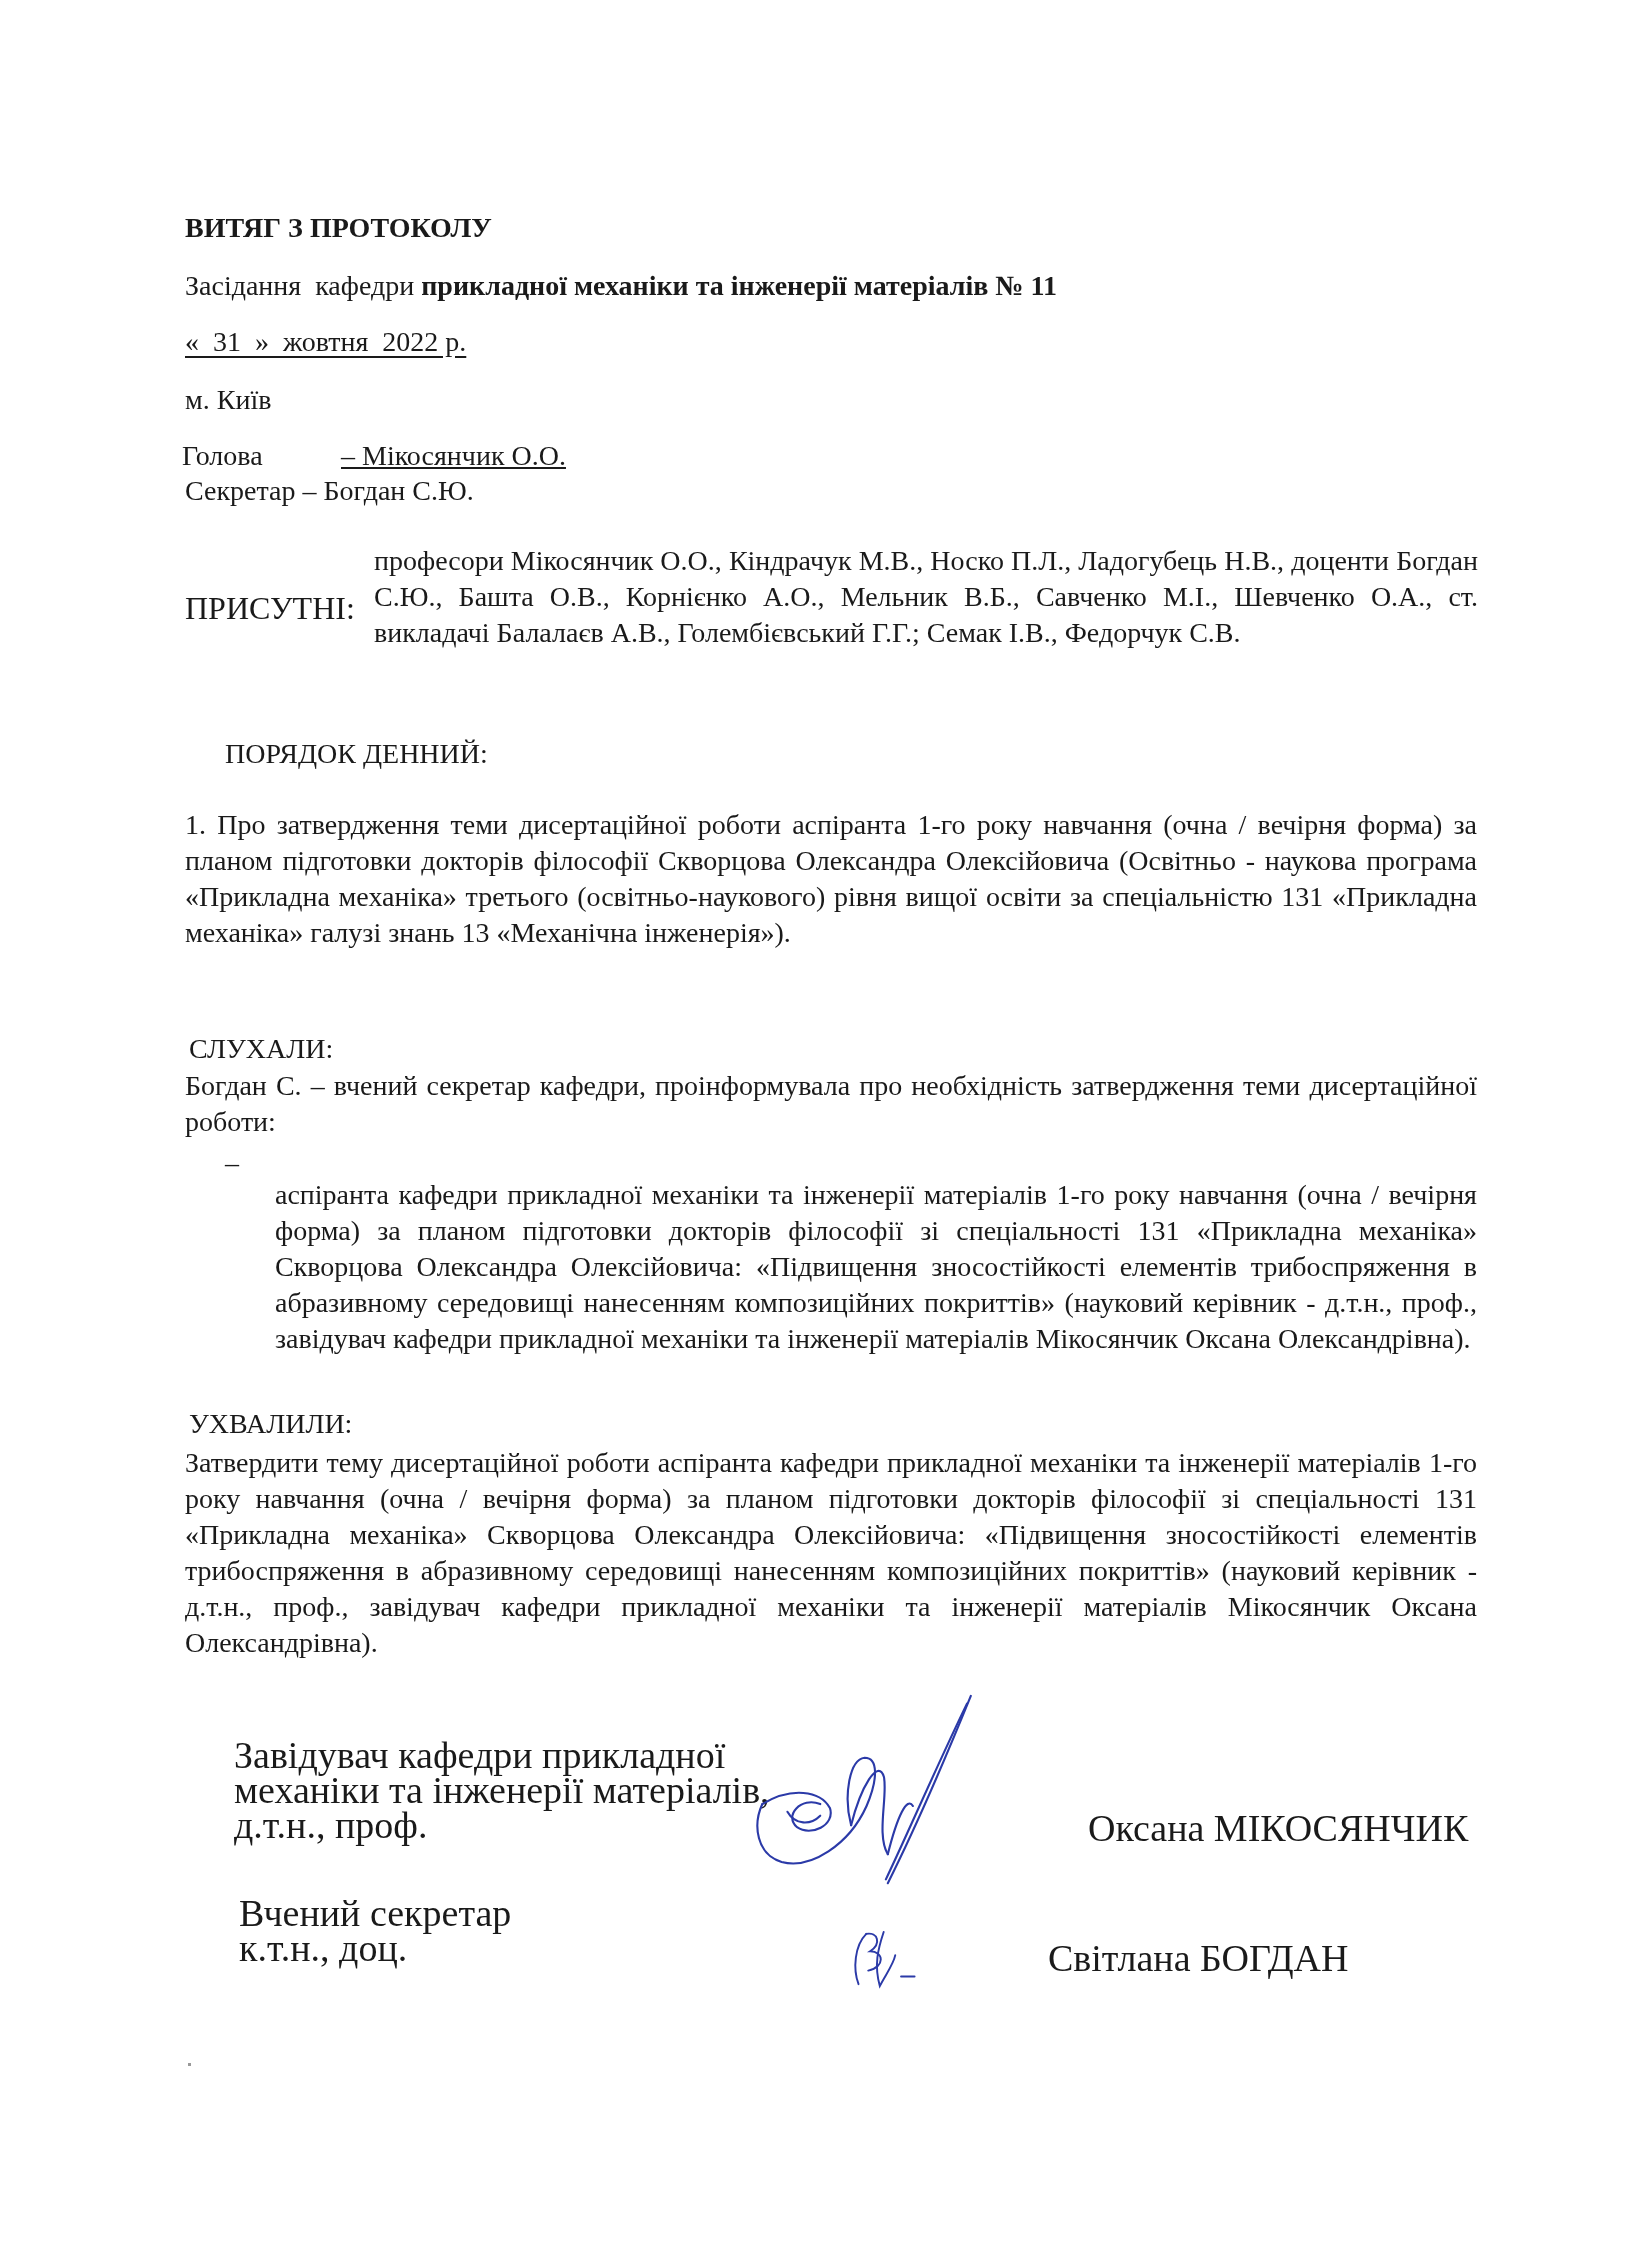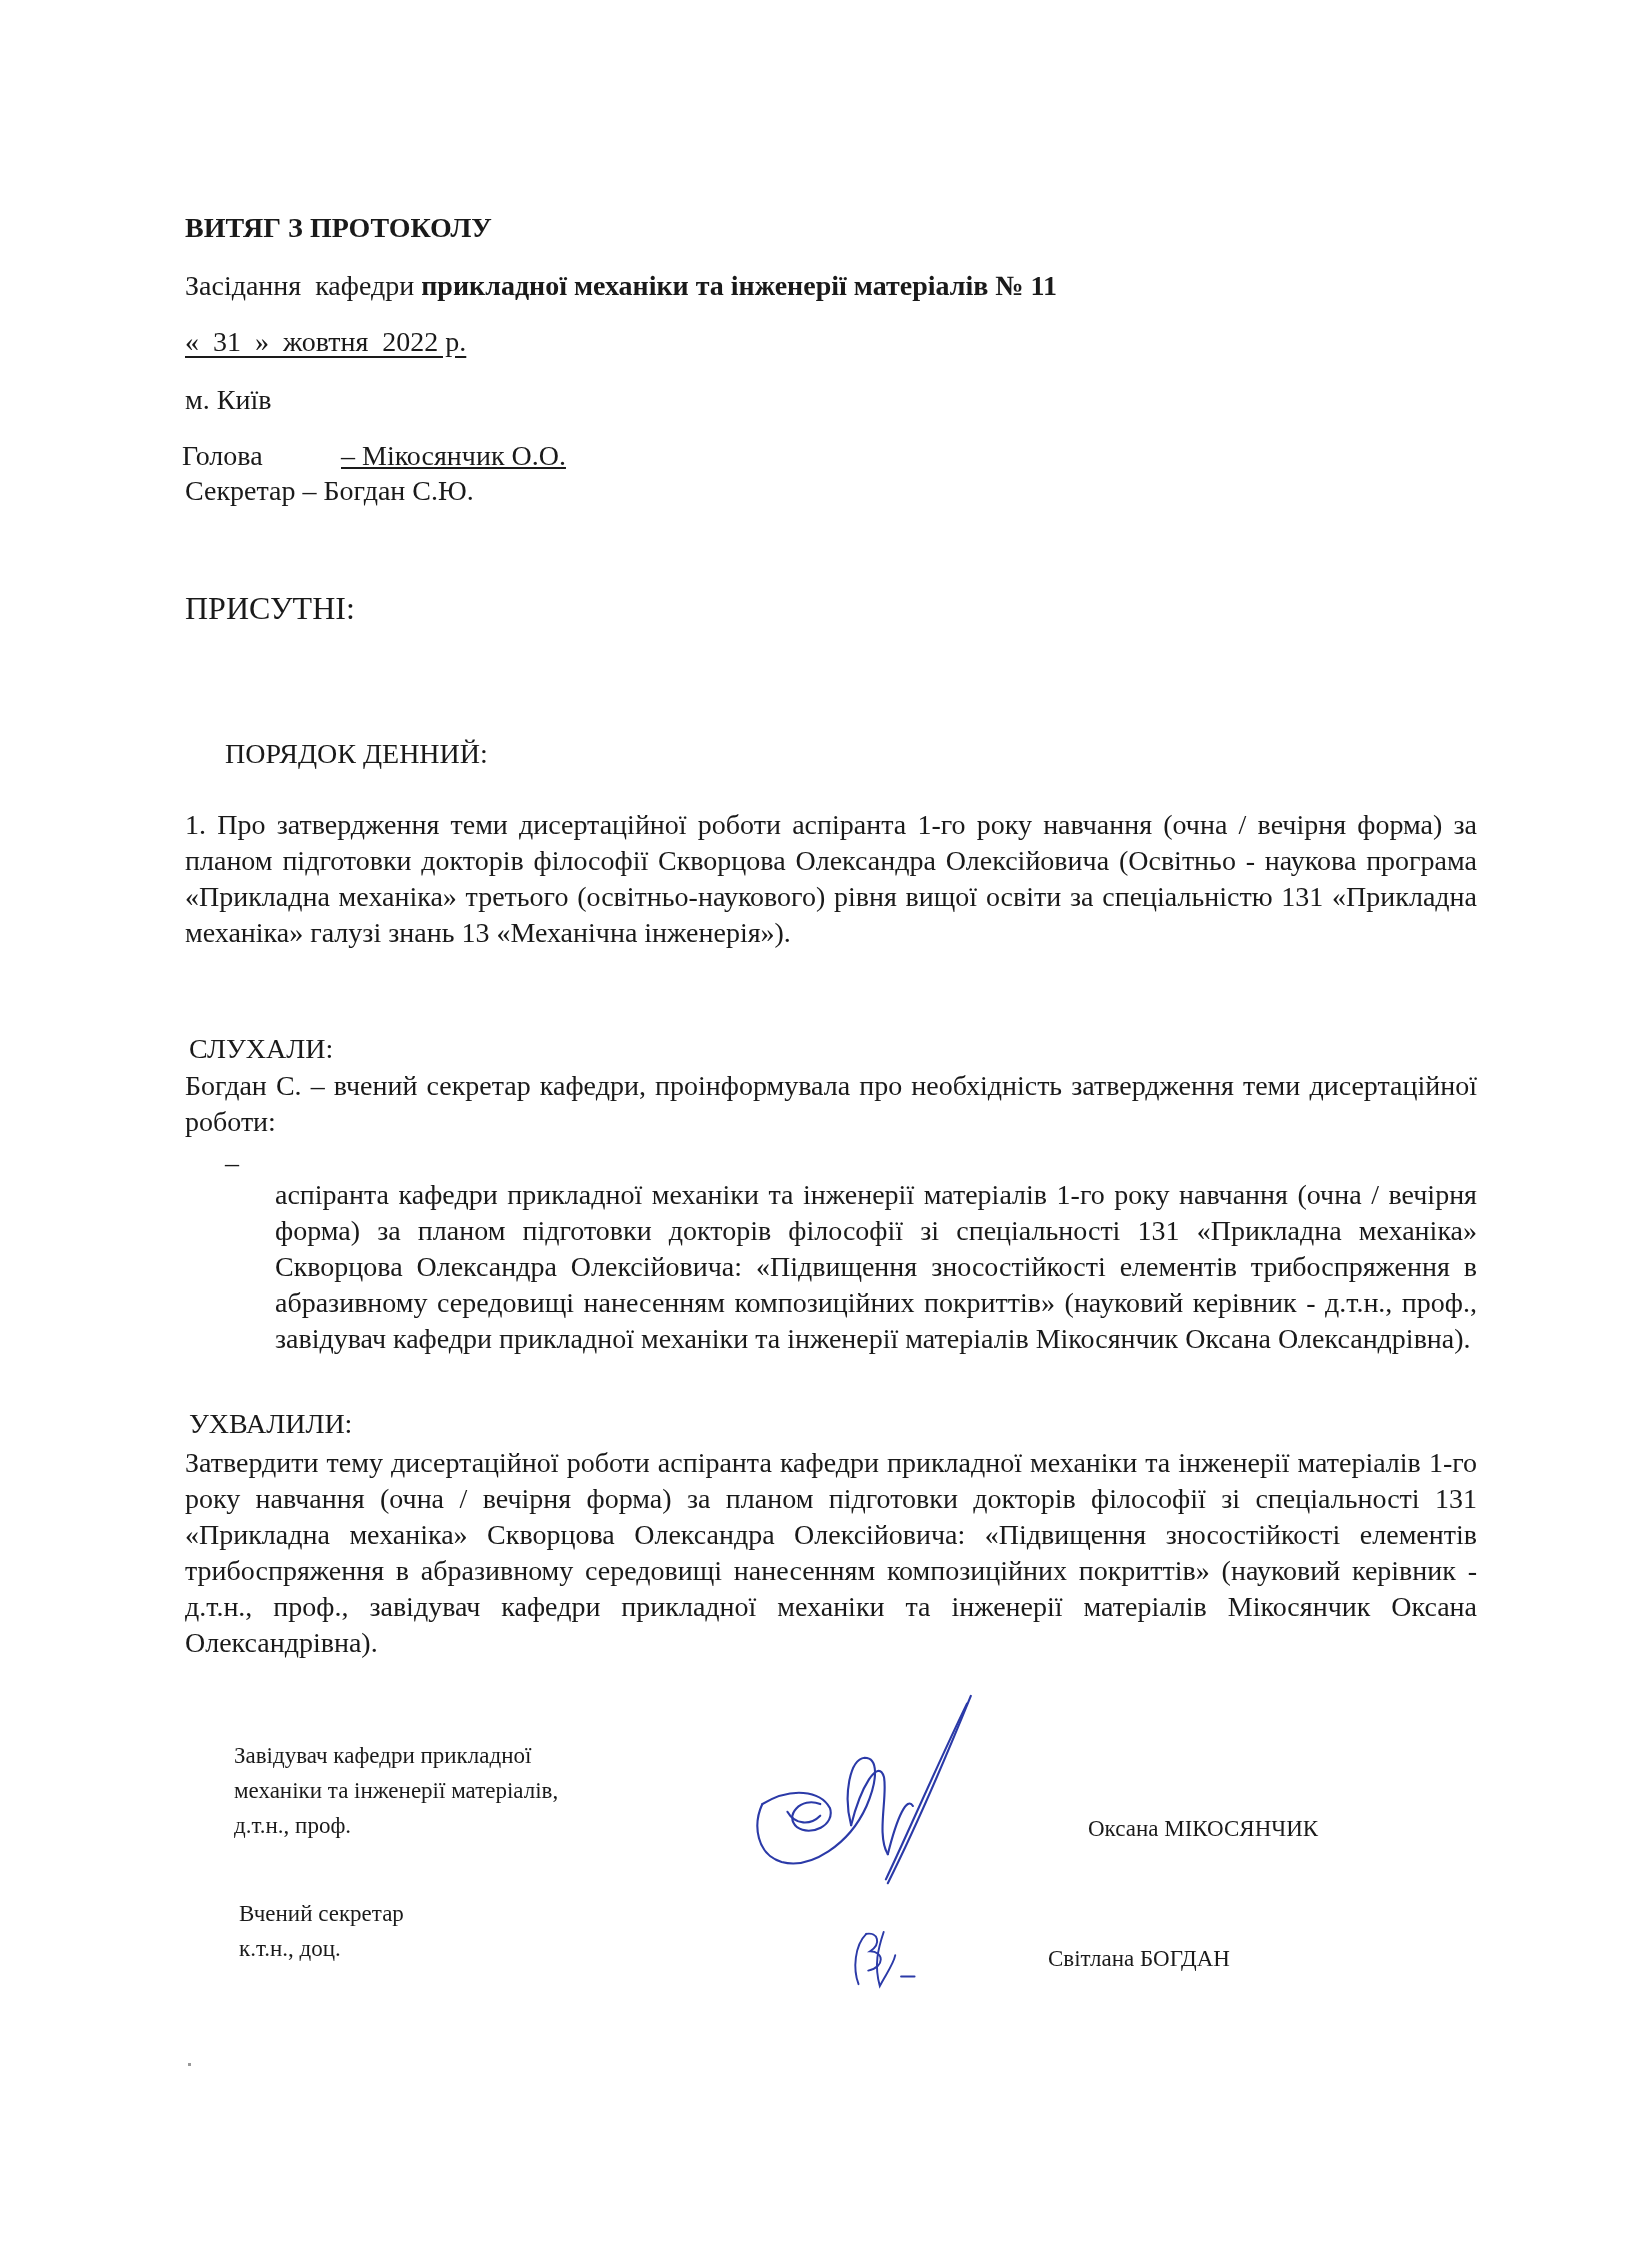--- a/index.html
+++ b/index.html
@@ -16,21 +16,21 @@
       text-align: justify; text-align-last: left;
     }
     .date { text-decoration: underline; text-underline-offset: 4.8px; }
     .attendees-label { position: absolute; left: 185px; top: 543px; font-size: 32px; line-height: 35px; margin-top: 48px; }
     .attendees-text { left: 374px; top: 543px; width: 1104px; }
     .agenda-text { left: 185px; top: 807px; width: 1292px; }
     .heard-head { left: 185px; top: 1033px; width: 1292px; }
     .bullet { position: absolute; left: 225px; top: 1145px; font-size: 28px; line-height: 36px; }
     .bullet-text { left: 275px; top: 1145px; width: 1202px; margin-top: 32px; }
     .resolved-text { left: 185px; top: 1445px; width: 1292px; }
-    .sig-label { position: absolute; font-size: 23px; line-height: 35px; }
+    .sig-label { position: absolute; font-size: 38px; line-height: 35px; }
     .signature { position: absolute; }
   </style>
 </head>
 <body>
 
 <div class="page">
 
 
   <div class="line bold" style="left:185px; top:210px;">ВИТЯГ З ПРОТОКОЛУ</div>
 
@@ -43,20 +43,21 @@
   <div class="line" style="left:185px; top:382px;">м. Київ</div>
 
   <div class="line" style="left:182px; top:438px;text-decoration:underline;">
     <span style="display:inline-block; width:159px;">Голова</span><span>– Мікосянчик О.О.</span>
   </div>
   <div class="line" style="left:185px; top:473px;">
     <span>Секретар</span> <span>– Богдан С.Ю.</span>
   </div>
 
   <div class="attendees-label">ПРИСУТНІ:</div>
+  <div class="just attendees-text">професори Мікосянчик О.О., Кіндрачук М.В., Носко П.Л., Ладогубець Н.В., доценти Богдан С.Ю., Башта О.В., Корнієнко А.О., Мельник В.Б., Савченко М.І., Шевченко О.А., ст. викладачі Балалаєв А.В., Голембієвський Г.Г.; Семак І.В., Федорчук С.В.</div>
 
   <div class="line" style="left:185px; top:736px;margin-left:40px;">ПОРЯДОК ДЕННИЙ:</div>
   <div class="just agenda-text">1. Про затвердження теми дисертаційної роботи аспіранта 1-го року навчання (очна / вечірня форма) за планом підготовки докторів філософії Скворцова Олександра Олексійовича (Освітньо - наукова програма «Прикладна механіка» третього (освітньо-наукового) рівня вищої освіти за спеціальністю 131 «Прикладна механіка» галузі знань 13 «Механічна інженерія»).</div>
 
   <div class="line" style="left:189px; top:1031px;">СЛУХАЛИ:</div>
   <div class="just heard-head" style="top:1068px;">Богдан С. – вчений секретар кафедри, проінформувала про необхідність затвердження теми дисертаційної роботи:</div>
   <div class="bullet">–</div>
   <div class="just bullet-text">аспіранта кафедри прикладної механіки та інженерії матеріалів 1-го року навчання (очна / вечірня форма) за планом підготовки докторів філософії зі спеціальності 131 «Прикладна механіка» Скворцова Олександра Олексійовича: «Підвищення зносостійкості елементів трибоспряження в абразивному середовищі нанесенням композиційних покриттів» (науковий керівник - д.т.н., проф., завідувач кафедри прикладної механіки та інженерії матеріалів Мікосянчик Оксана Олександрівна).</div>
 
   <div class="line" style="left:189px; top:1406px;">УХВАЛИЛИ:</div>

